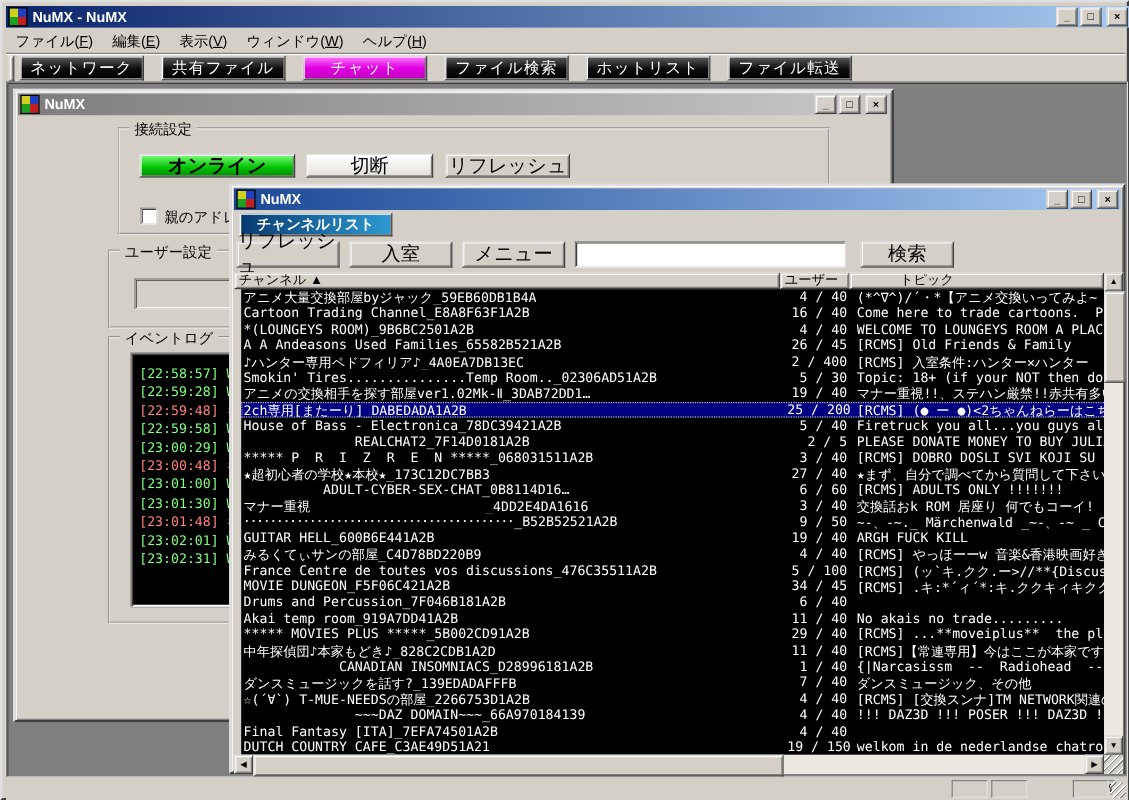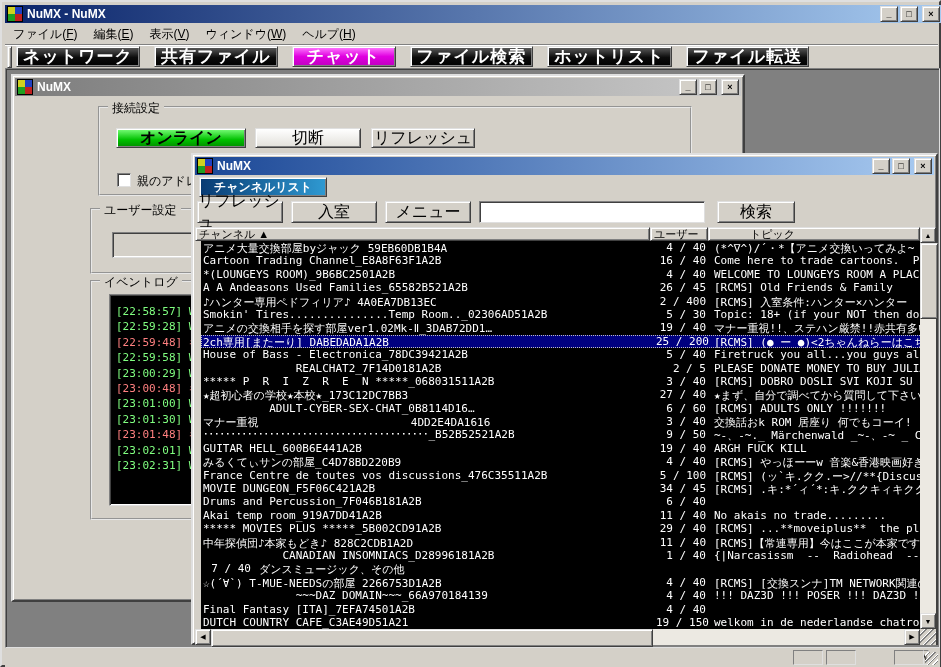--- a/index.html
+++ b/index.html
@@ -25,21 +25,21 @@
         display:flex;align-items:center;justify-content:center;line-height:1;}
   
   #menubar{position:absolute;left:3px;top:22px;width:933px;height:20px;display:flex;align-items:center;
            background:#d4d0c8;border-bottom:1px solid #808080;box-shadow:0 1px 0 #fff;}
   .mi{padding:2px 8px;white-space:nowrap;}
   
   #toolbar{position:absolute;left:3px;top:43px;width:933px;height:23px;display:flex;align-items:center;}
   #toolbar .grip{width:3px;height:20px;margin:0 4px 0 2px;}
   .ttab{height:21px;min-width:104px;margin-right:14px;padding:0 6px;box-sizing:border-box;
         display:flex;align-items:center;justify-content:center;
-        color:#fff;font-weight:bold;font-size:17px;letter-spacing:1px;
+        color:#fff;font-weight:normal;font-size:13px;letter-spacing:1px;
         background:linear-gradient(180deg,#5e5e5e,#0c0c0c 55%,#000);
         border:1px solid;border-color:#dfdfdf #404040 #404040 #dfdfdf;
         box-shadow:inset 1px 1px 0 #fff, inset -1px -1px 0 #808080;}
   .ttab.active{background:linear-gradient(180deg,#ff7dff,#e000e0 50%,#c000c0);}
   
   #mdi{position:absolute;left:3px;top:66px;width:933px;height:578px;background:#808080;
        border:1px solid;border-color:#808080 #dfdfdf #dfdfdf #808080;
        box-shadow:inset 1px 1px 0 #404040;}
   
   .child{position:absolute;background:#d4d0c8;border:2px solid;
@@ -329,20 +329,21 @@
             <div class="c1">中年探偵団♪本家もどき♪_828C2CDB1A2D</div>
             <div class="c2">11 / 40</div>
             <div class="c3">[RCMS]【常連専用】今はここが本家です。交換禁止。エロ共有禁止</div>
           </div>
           <div class="lrow">
             <div class="c1">            CANADIAN INSOMNIACS_D28996181A2B</div>
             <div class="c2">1 / 40</div>
             <div class="c3">{|Narcasissm  --  Radiohead  --  Something to add?|}</div>
           </div>
           <div class="lrow">
+            <div class="c1">ダンスミュージックを話す?_139EDADAFFFB</div>
             <div class="c2">7 / 40</div>
             <div class="c3">ダンスミュージック、その他</div>
           </div>
           <div class="lrow">
             <div class="c1">☆(´∀`) T-MUE-NEEDSの部屋_2266753D1A2B</div>
             <div class="c2">4 / 40</div>
             <div class="c3">[RCMS] [交換スンナ]TM NETWORK関連のお部屋~昔からのFANKS</div>
           </div>
           <div class="lrow">
             <div class="c1">              ~~~DAZ DOMAIN~~~_66A970184139</div>

